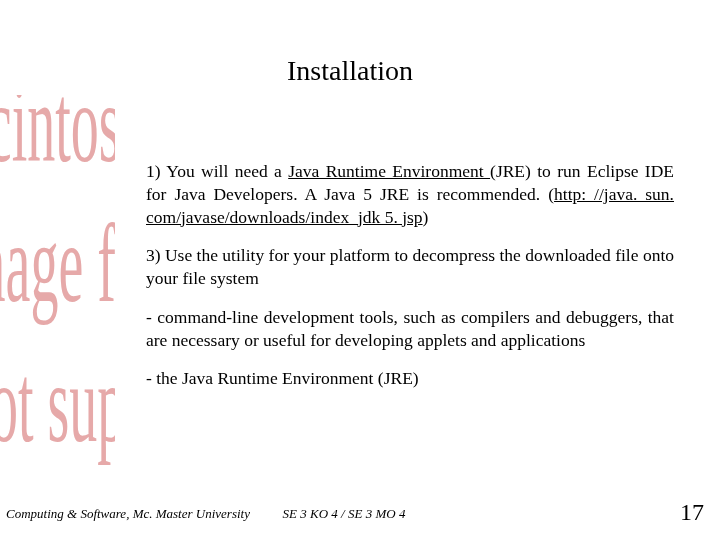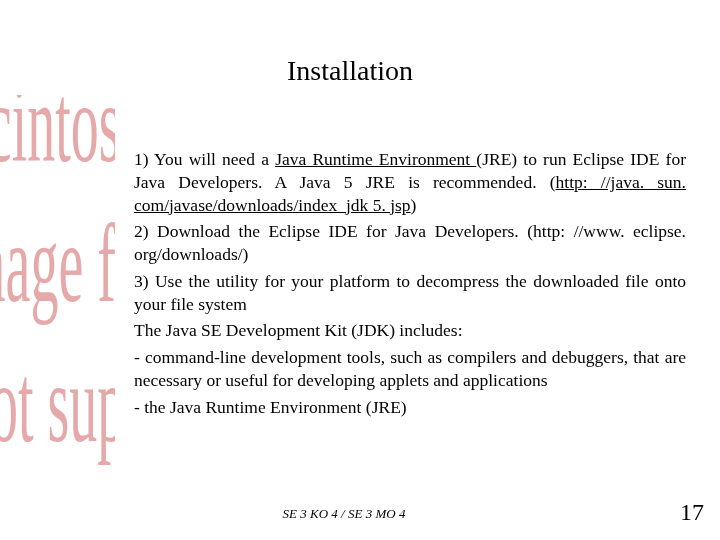--- a/index.html
+++ b/index.html
@@ -5,21 +5,21 @@
   * { margin: 0; padding: 0; box-sizing: border-box; }
   html, body { width: 720px; height: 540px; background: #fff; font-family: "Times New Roman", Times, serif; color: #000; overflow: hidden; }
   .slide { position: relative; width: 720px; height: 540px; }
   .bg-image { position: absolute; left: 0; top: 95px; width: 115px; height: 370px; overflow: hidden; z-index: 1; }
   .bg-word { position: absolute; font-family: Georgia, "Times New Roman", serif; font-size: 56px; color: #e6a9a9; white-space: nowrap; line-height: 1; transform: scaleY(2); transform-origin: left center; }
   .w1 { left: -38px; top: 0px; }
   .w2 { left: -38px; top: 140px; }
   .w3 { left: -38px; top: 280px; }
   .title { position: absolute; top: 55px; left: 0; width: 700px; text-align: center; font-size: 28px; font-family: "Times New Roman", serif; z-index: 2; }
   .body { position: absolute; left: 130px; top: 144px; width: 560px; font-size: 17.5px; line-height: 1.3; text-align: justify; z-index: 2; }
-  .body p { margin: 4px; }
+  .body p { margin: 16px; }
   .underline { text-decoration: underline; }
   .link { text-decoration: underline; color: #000; }
   .footer-left { position: absolute; left: 6px; bottom: 18px; font-style: italic; font-size: 13px; font-family: "Times New Roman", serif; z-index: 2; }
   .footer-center { position: absolute; left: 0; width: 688px; text-align: center; bottom: 18px; font-style: italic; font-size: 13px; font-family: "Times New Roman", serif; z-index: 2; }
   .footer-right { position: absolute; right: 16px; bottom: 14px; font-size: 24px; font-family: "Times New Roman", serif; z-index: 2; }
 </style>
 </head>
 <body>
 
 <div class="slide">
@@ -29,23 +29,22 @@
     <div class="bg-word w2">mage form</div>
     <div class="bg-word w3">not suppo</div>
   </div>
 
   <div class="title">Installation</div>
 
   <div class="body">
     <p>
       <span>1) You will need a </span><span class="underline">Java Runtime Environment </span><span>(JRE) to run Eclipse IDE for Java Developers. A Java 5 JRE is recommended. </span><span>(</span><span class="link">http: //java. sun. com/javase/downloads/index_jdk 5. jsp</span><span>)</span>
     </p>
-    <p>2)   Download    the    Eclipse    IDE    for    Java    Developers. (http: //www. eclipse. org/downloads/)</p>
     <p>3)    Use the utility for your platform to decompress the downloaded file onto your file system</p>
-    <p>The Java SE Development Kit (JDK) includes:</p>
     <p>- command-line development tools, such as compilers and debuggers, that are necessary or useful for developing applets and applications</p>
     <p>- the Java Runtime Environment (JRE)</p>
   </div>
 
+  <div class="footer-left">Computing &amp; Software, Mc. Master University</div>
   <div class="footer-center">SE 3 KO 4 / SE 3 MO 4</div>
   <div class="footer-right">17</div>
 
 </div>
 
 </body></html>

